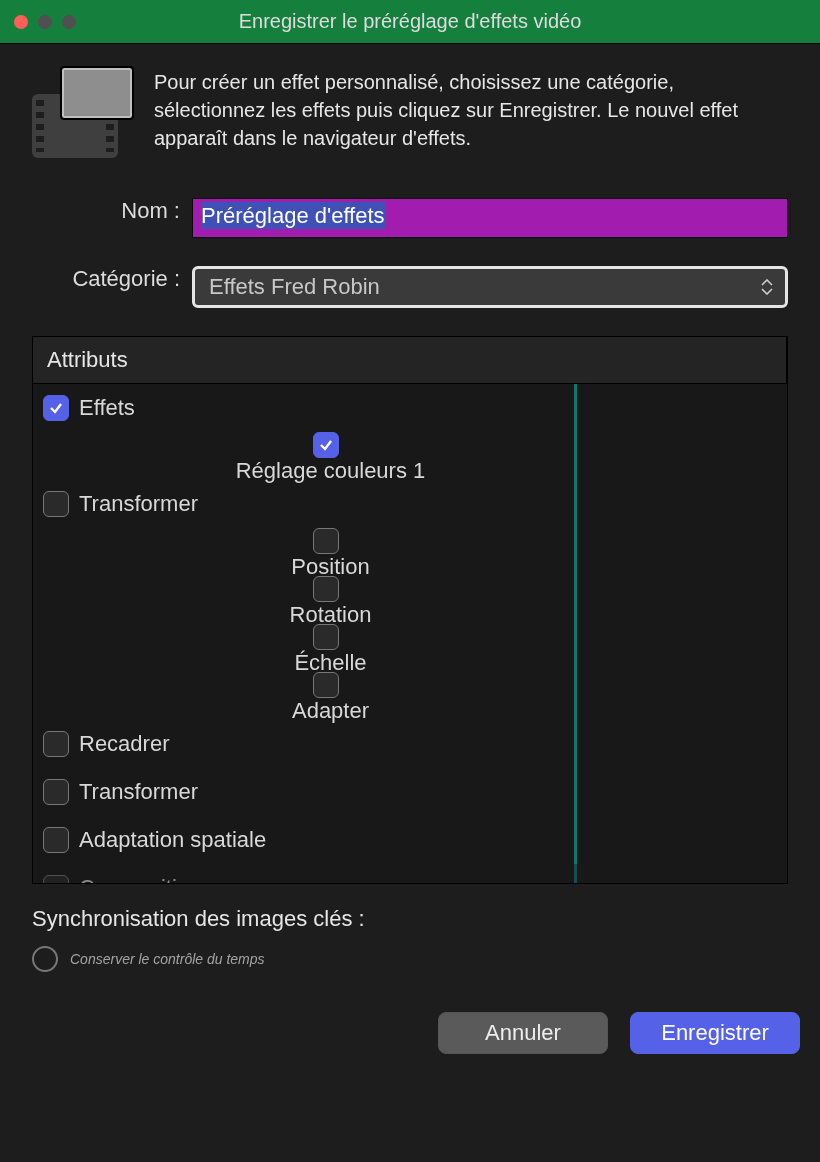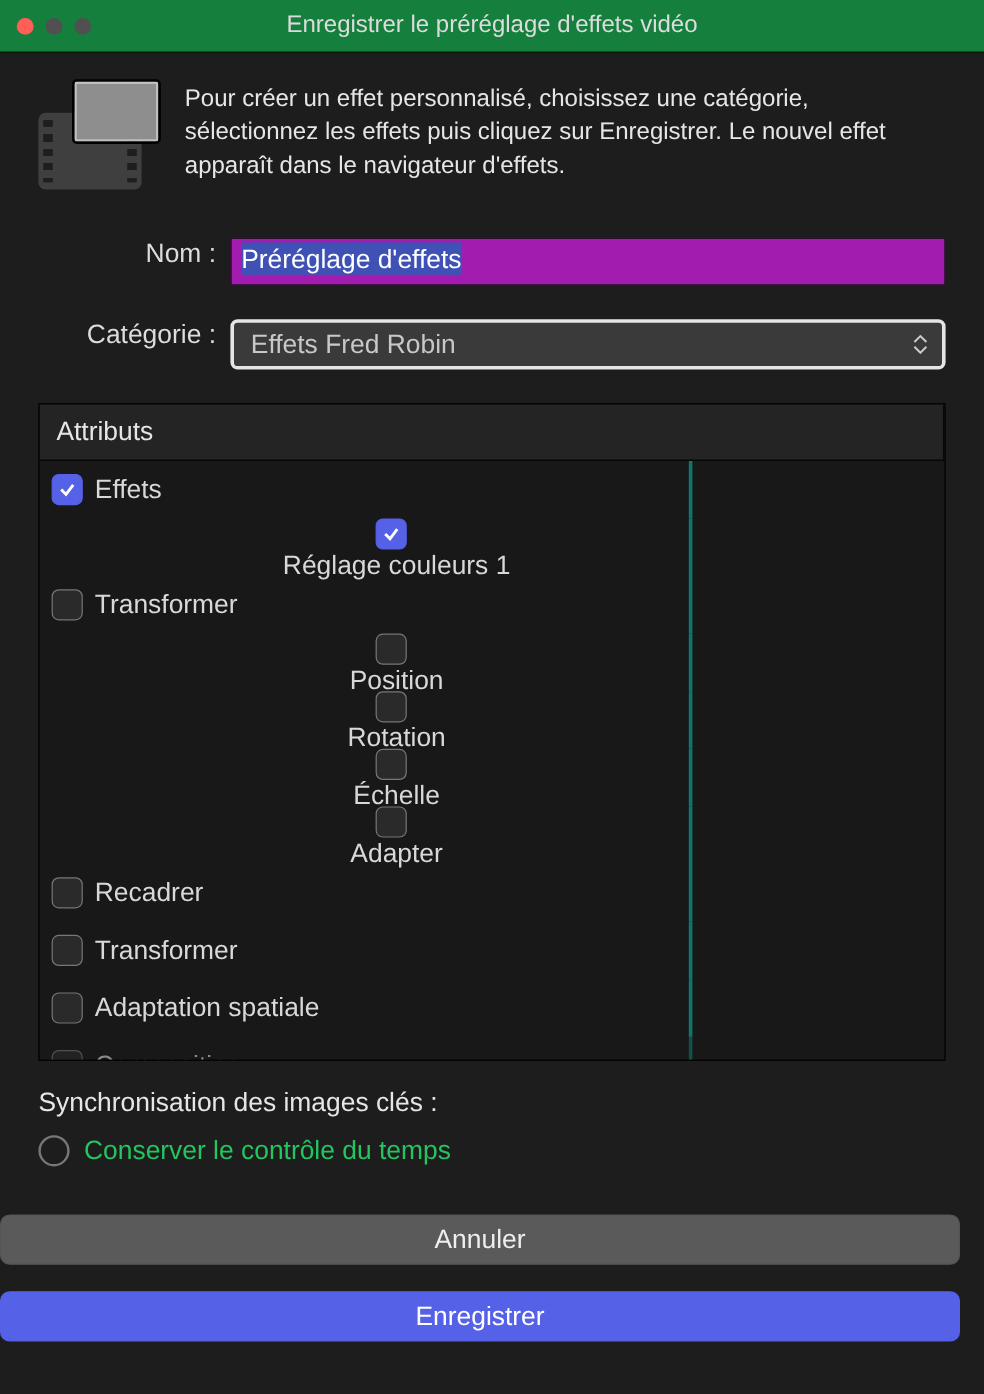--- a/index.html
+++ b/index.html
@@ -41,22 +41,22 @@
   .chk svg { display: none; }
   .chk.checked svg { display: block; }
   .item-label { margin-left: 10px; font-size: 22px; color: #d8d8d8; }
   .sync { padding: 22px 32px 0 32px; }
   .sync-title { font-size: 22px; color: #e6e6e6; margin-bottom: 14px; }
   .radio-row { display: flex; align-items: center; gap: 12px; margin-bottom: 10px; }
   .radio { width: 26px; height: 26px; border-radius: 50%; border: 2px solid #777; display: flex; align-items: center; justify-content: center; }
   .radio.sel { border-color: #3a6fe6; }
   .radio .dot { width: 14px; height: 14px; border-radius: 50%; background: #3a6fe6; display: none; }
   .radio.sel .dot { display: block; }
-  .radio-label { font-size: 22px; color: #22c55e; }
-  .actions { display: flex; justify-content: flex-end; gap: 22px; padding: 30px 20px 0 0; flex-direction: column; }
+  .radio-label { font-size: 14px; color: #a3a3a3; font-style: italic; }
+  .actions { display: flex; justify-content: flex-end; gap: 22px; padding: 30px 20px 0 0; }
   .btn { height: 42px; min-width: 170px; border-radius: 8px; font-size: 22px; display: flex; align-items: center; justify-content: center; border: 1px solid #555; }
   .btn.cancel { background: #5a5a5a; color: #eee; }
   .btn.save { background: #5561e6; border-color: #5561e6; color: #fff; }
 </style>
 </head>
 <body>
 
 <div class="titlebar">
   <div class="traffic">
     <div class="tl close"></div>

